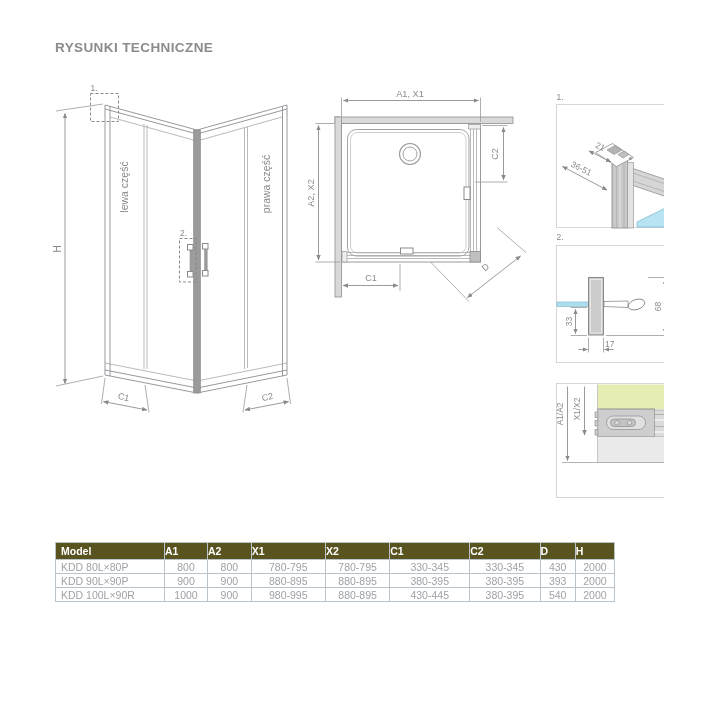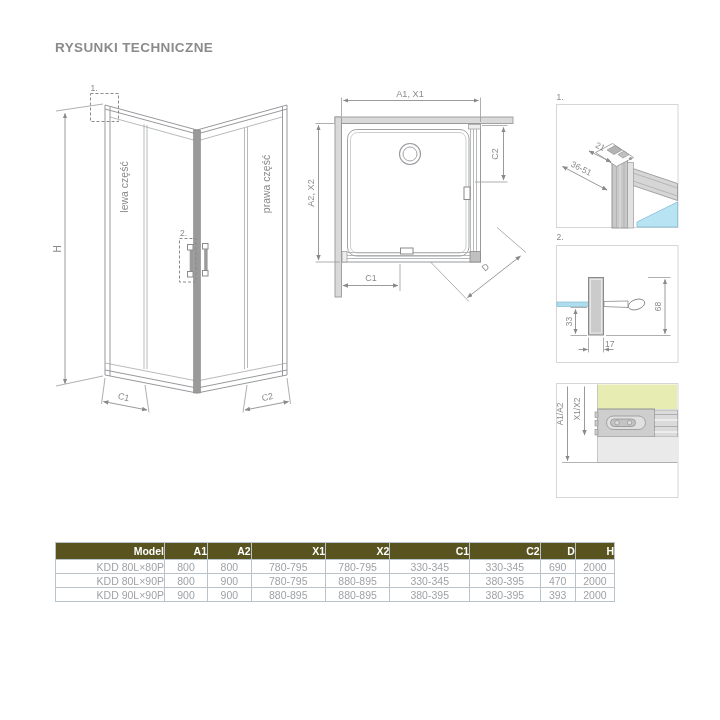--- a/index.html
+++ b/index.html
@@ -1,33 +1,33 @@
 <!DOCTYPE html>
 <html><head>
 <meta charset="utf-8">
 <style>
   html,body{margin:0;padding:0;background:#fff;}
   #page{position:relative;width:664px;height:720px;background:#fff;overflow:hidden;
-        font-family:"Liberation Sans",sans-serif;padding-left:32px;}
+        font-family:"Liberation Sans",sans-serif;}
   #title{position:absolute;left:55px;top:40px;font-size:13.5px;font-weight:600;
          letter-spacing:.4px;color:#8b8b8b;}
   #drawings{position:absolute;left:0;top:0;}
   #drawings text{fill:#8a8a8a;font-family:"Liberation Sans",sans-serif;}
   .dim{stroke:#8f8f8f;stroke-width:.9;fill:none;}
   .ext{stroke:#9a9a9a;stroke-width:.8;fill:none;}
   .ln{stroke:#97999c;stroke-width:1;fill:none;}
   .lnt{stroke:#a6a8ab;stroke-width:.8;fill:none;}
   .dash{stroke:#8a8a8a;stroke-width:1;fill:none;stroke-dasharray:3 2;}
   #spec-table-wrap{position:absolute;left:55px;top:542px;width:560px;}
   table.spec{border-collapse:collapse;width:100%;table-layout:fixed;font-size:10.5px;}
   table.spec th{background:#59531f;color:#fff;font-weight:bold;height:16px;
-      border:1px solid #b9c3cc;text-align:right;padding:0;font-size:10.5px;}
+      border:1px solid #b9c3cc;text-align:left;padding:0;font-size:10.5px;}
   table.spec td{border:1px solid #b9c3cc;color:#9fa2a6;text-align:center;height:13px;
       padding:0;background:#fff;white-space:nowrap;overflow:hidden;}
-  table.spec th.model-col, table.spec td.model-cell{text-align:right;padding-left:5px;margin-left:39px;}
+  table.spec th.model-col, table.spec td.model-cell{text-align:left;padding-left:5px;margin-left:39px;}
 </style>
 </head>
 <body>
 
 <div id="page">
 
   <div id="title">RYSUNKI TECHNICZNE</div>
 
   <svg id="drawings" width="720" height="720" viewBox="0 0 720 720">
     <defs>
@@ -238,41 +238,41 @@
       </thead>
       <tbody>
           <tr>
             <td class="model-cell">KDD 80L×80P</td>
             <td>800</td>
             <td>800</td>
             <td>780-795</td>
             <td>780-795</td>
             <td>330-345</td>
             <td>330-345</td>
-            <td>690</td>
-            <td>2000</td>
-          </tr>
-          <tr>
-            <td class="model-cell">KDD 80L×90P</td>
-            <td>800</td>
-            <td>900</td>
-            <td>780-795</td>
-            <td>880-895</td>
-            <td>330-345</td>
-            <td>380-395</td>
-            <td>470</td>
+            <td>430</td>
             <td>2000</td>
           </tr>
           <tr>
             <td class="model-cell">KDD 90L×90P</td>
             <td>900</td>
             <td>900</td>
             <td>880-895</td>
             <td>880-895</td>
             <td>380-395</td>
             <td>380-395</td>
             <td>393</td>
             <td>2000</td>
           </tr>
+          <tr>
+            <td class="model-cell">KDD 100L×90R</td>
+            <td>1000</td>
+            <td>900</td>
+            <td>980-995</td>
+            <td>880-895</td>
+            <td>430-445</td>
+            <td>380-395</td>
+            <td>540</td>
+            <td>2000</td>
+          </tr>
         </tbody>
     </table>
   </div>
 </div>
 
 </body></html>

